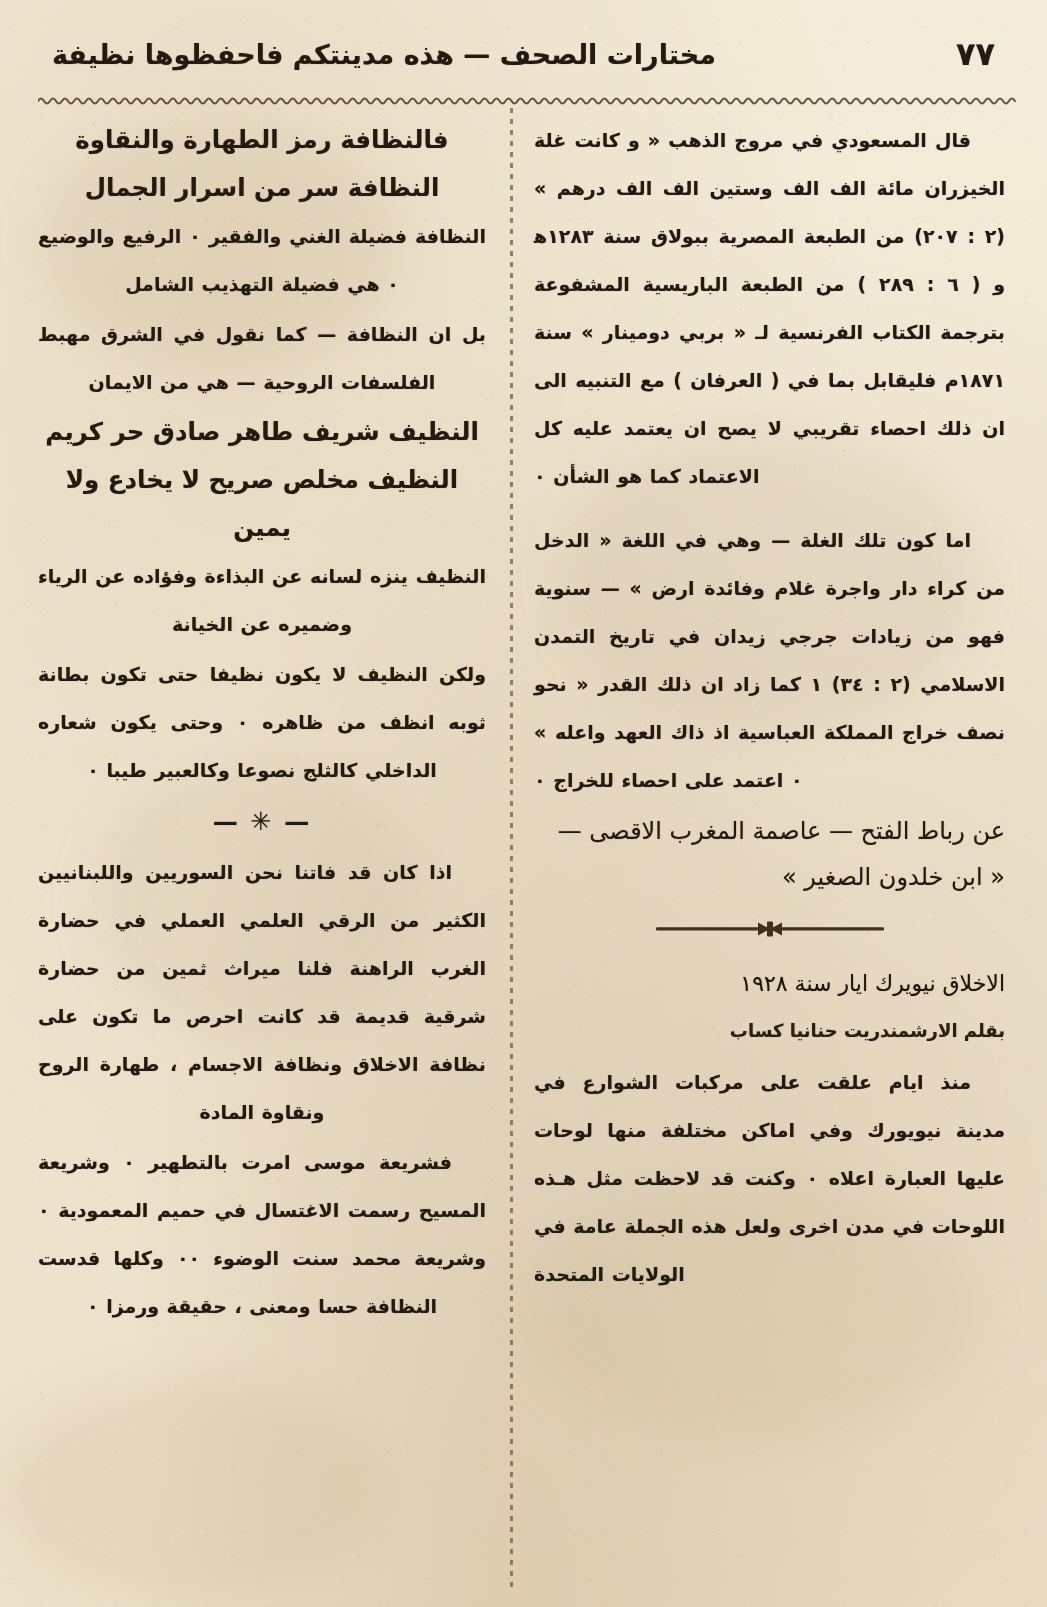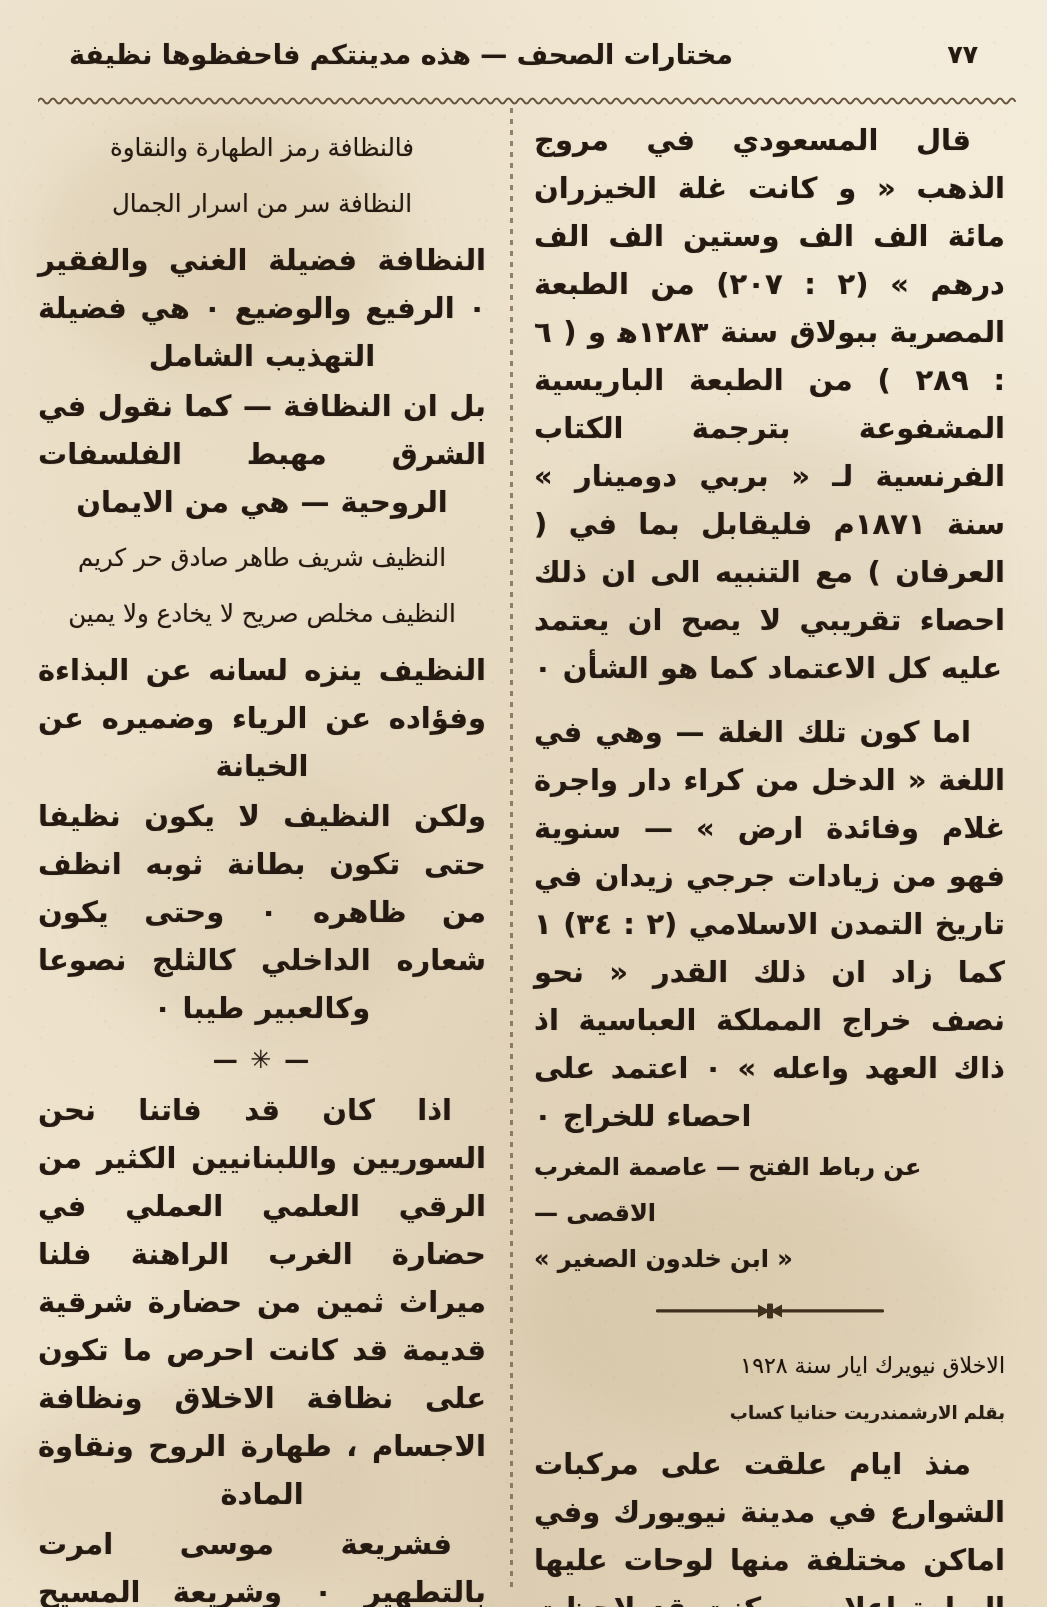--- a/index.html
+++ b/index.html
@@ -52,37 +52,37 @@
   .stain.s3 { left: 90px;  top: 760px; width: 330px; height: 280px; background: rgba(170,145,106,.10); }
   .stain.s4 { left: 520px; top: 1180px; width: 460px; height: 260px; background: rgba(176,151,112,.11); }
   .stain.s5 { left: 0px;   top: 1380px; width: 380px; height: 220px; background: rgba(165,140,100,.10); }
 
   
   .running-head {
     position: absolute;
     left: 0; right: 0;
     top: 26px;
     height: 56px;
-    padding: 0 69px;
+    padding: 0 52px;
     box-sizing: border-box;
     display: flex;
     align-items: center;
     justify-content: space-between;
     flex-direction: row-reverse;
   }
   .head-title {
     font-size: 27px;
     font-weight: 600;
     letter-spacing: .2px;
     color: #241a11;
     white-space: nowrap;
     text-shadow: 0 0 1.1px rgba(60,42,24,.42);
   }
   .head-folio {
-    font-size: 25px;
+    font-size: 32px;
     font-weight: 600;
     color: #241a11;
     letter-spacing: 1px;
     padding-left: 22px;
     text-shadow: 0 0 1.1px rgba(60,42,24,.42);
     text-align: right;
   }
 
   .wavy-rule {
     position: absolute;
@@ -128,53 +128,53 @@
     background-image: linear-gradient(to bottom,
       #6e5a40 0 5px, rgba(0,0,0,0) 5px 11px);
     background-size: 3px 11px;
     background-repeat: repeat-y;
     opacity: .72;
   }
 
   
   p.para {
     margin: 0 0 2px 0;
-    font-size: 29px;
+    font-size: 19px;
     line-height: 48px;
     text-align: justify;
     text-align-last: center;
     font-weight: 600;
     color: #241a11;
     text-shadow: 0 0 1.05px rgba(64,45,26,.46);
     word-spacing: 1px;
   }
   p.para.indent { text-indent: 34px; }
   p.para.tail-left  { text-align-last: left; }
   p.para.block { text-align-last: justify; }
 
   p.line {
-    margin: 8px;
+    margin: 0;
     font-size: 24.5px;
     line-height: 48px;
-    font-weight: 400;
+    font-weight: 700;
     color: #241a11;
     text-shadow: 0 0 1.05px rgba(64,45,26,.46);
     text-align: center;
   }
   p.line.center { text-align: center; }
 
   .gap-sm { height: 14px; }
 
   
   .attribution { margin-top: 4px; }
   .attribution .attr-line {
     font-size: 24px;
     line-height: 46px;
-    font-weight: 700;
-    text-align: left;
+    font-weight: 400;
+    text-align: right;
     color: #241a11;
     text-shadow: 0 0 1.05px rgba(64,45,26,.46);
   }
 
   
   .ornament {
     display: flex;
     justify-content: center;
     align-items: center;
     margin: 20px 0 22px 0;

